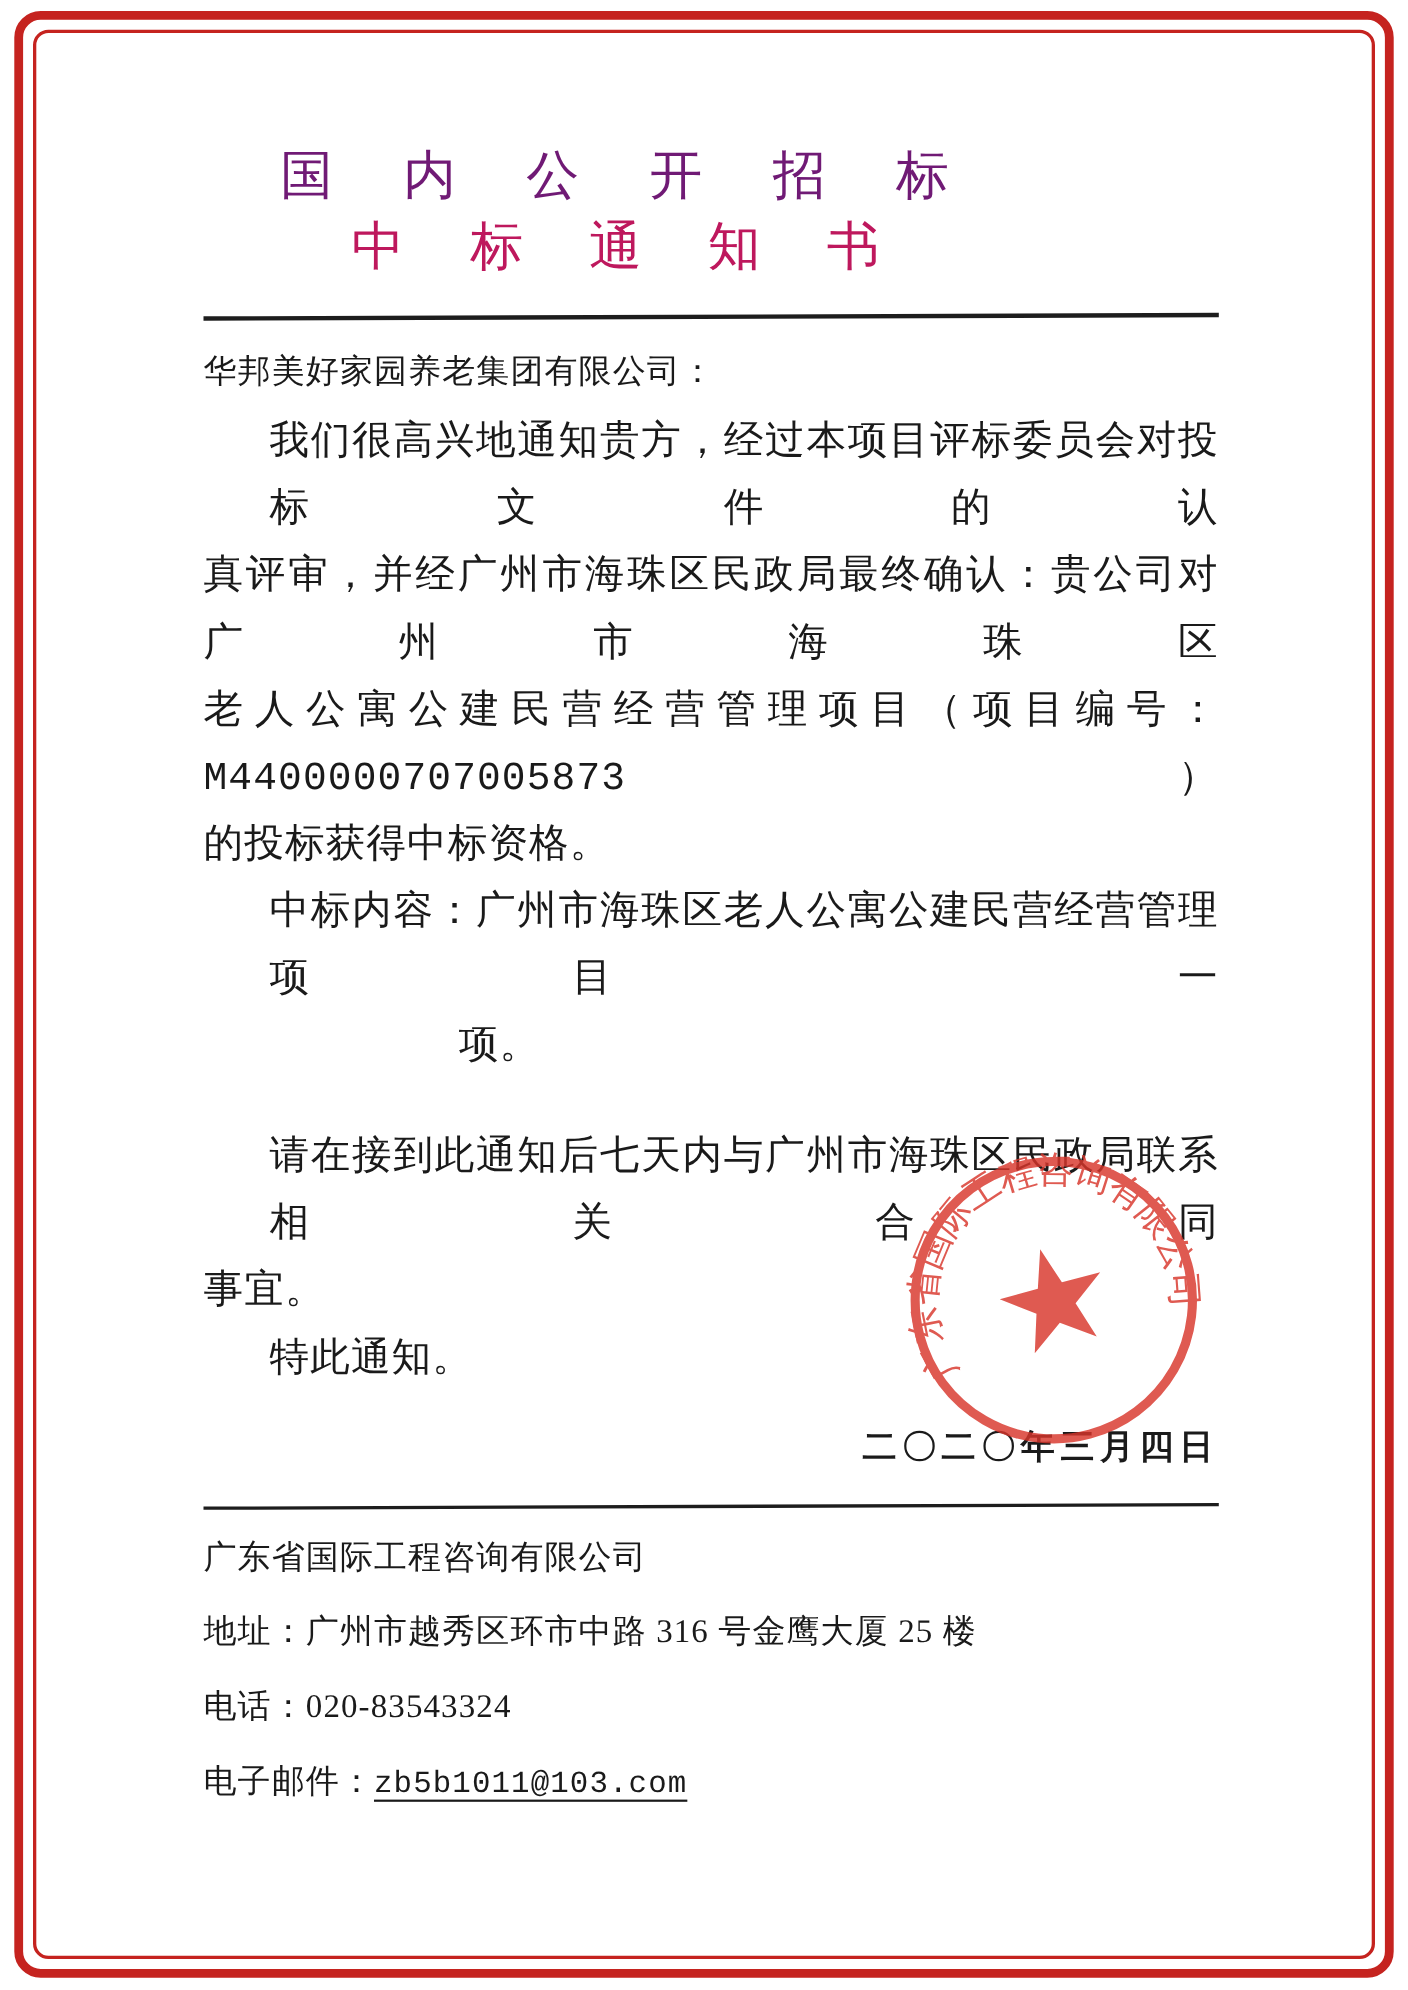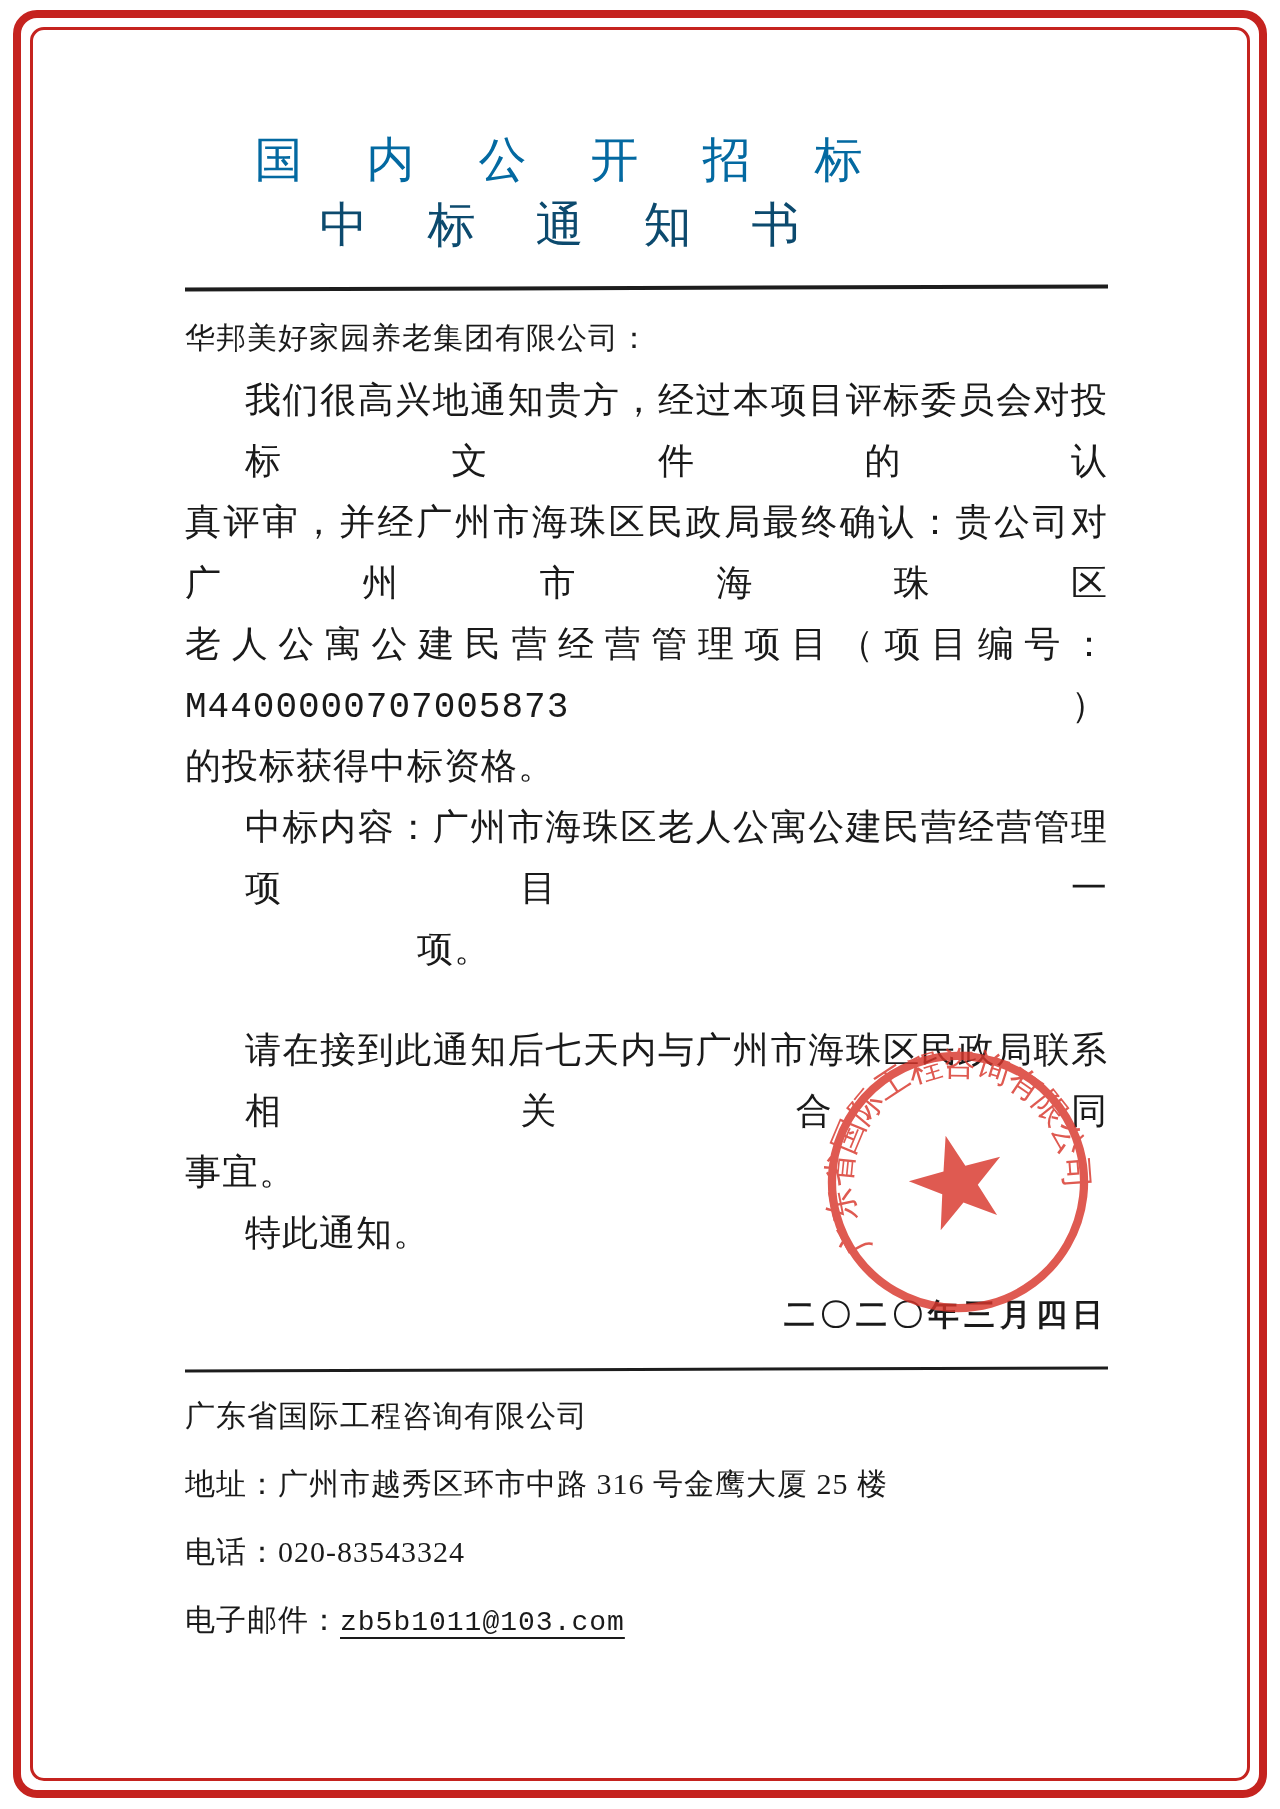--- a/index.html
+++ b/index.html
@@ -22,25 +22,25 @@
     border:3px solid #c5231f; border-radius:14px;
     pointer-events:none;
   }
   
   .content {
     position:absolute; left:185px; top:0; width:923px;
   }
   .title-wrap { margin-top:128px; padding-right:150px; text-align:center; }
   .title-line1 {
     font-size:48px; letter-spacing:26px; line-height:64px;
-    color:#0369a1; white-space:nowrap;
+    color:#701a75; white-space:nowrap;
   }
   .title-line2 {
     font-size:48px; letter-spacing:24px; line-height:66px;
-    color:#0c4a6e; white-space:nowrap;
+    color:#be185d; white-space:nowrap;
   }
   .rule {
     height:4px; background:#1d1d1d; border:none; margin:0;
     transform:rotate(-0.2deg);
   }
   .rule-top { margin-top:28px; }
   .rule-bottom { height:3px; margin-top:28px; }
   .salutation {
     margin-top:26px; font-size:30px; line-height:44px; letter-spacing:1px;
   }

